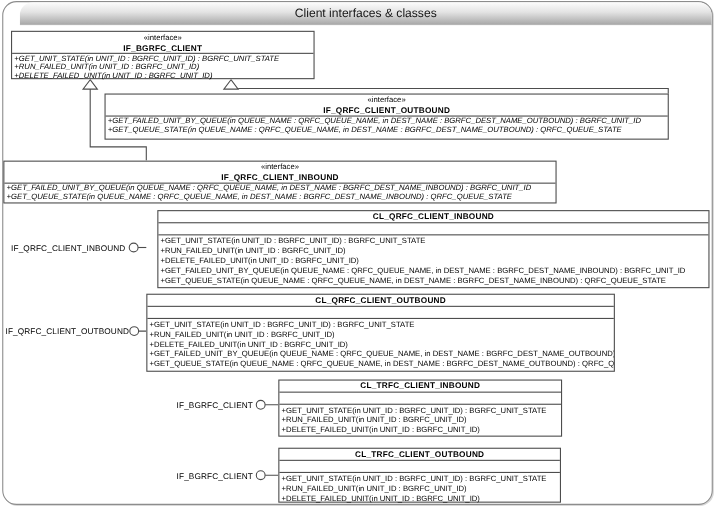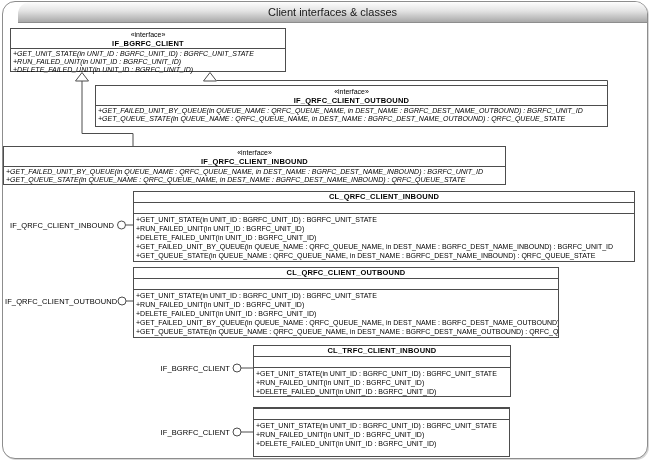--- a/index.html
+++ b/index.html
@@ -22,21 +22,21 @@
   .attrs { height:10px; border-top:1px solid #4d4d4d; }
   .methods { border-top:1px solid #4d4d4d; padding:1px 0 1px 2px; overflow:hidden; }
   .m { font-size:7px; line-height:8px; white-space:nowrap; }
   .iface .m { font-style:italic; }
   .cls .m { line-height:9px; }
   .ltext { position:absolute; font-size:7.5px; white-space:nowrap; text-align:right; z-index:2; letter-spacing:.1px; }
 
   #n-a { left:10px;  top:28px;  width:276px; height:44px; }
   #n-b { left:95px;  top:85px;  width:513px; height:42px; }
   #n-c { left:3px;   top:146px; width:503px; height:39px; }
-  #n-d { left:133px; top:191px; width:502px; height:71px; }
+  #n-d { left:143px; top:191px; width:502px; height:71px; }
   #n-e { left:133px; top:267px; width:426px; height:71px; }
   #n-f { left:253px; top:345px; width:258px; height:52px; }
   #n-g { left:253px; top:407px; width:257px; height:50px; }
 
   #lab-0 { left:8px;   top:221px; width:106px; }
   #lab-1 { left:5px;   top:297px; width:110px; }
   #lab-2 { left:158px; top:364px; width:72px; }
   #lab-3 { left:158px; top:428px; width:72px; }
 </style>
 </head>
@@ -137,20 +137,21 @@
   <div class="cls-title">CL_TRFC_CLIENT_INBOUND</div>
   <div class="attrs"></div>
   <div class="methods">
       <div class="m">+GET_UNIT_STATE(in UNIT_ID : BGRFC_UNIT_ID) : BGRFC_UNIT_STATE</div>
       <div class="m">+RUN_FAILED_UNIT(in UNIT_ID : BGRFC_UNIT_ID)</div>
       <div class="m">+DELETE_FAILED_UNIT(in UNIT_ID : BGRFC_UNIT_ID)</div>
     </div>
 </div>
 
 <div class="node cls" id="n-g">
+  <div class="cls-title">CL_TRFC_CLIENT_OUTBOUND</div>
   <div class="attrs"></div>
   <div class="methods">
       <div class="m">+GET_UNIT_STATE(in UNIT_ID : BGRFC_UNIT_ID) : BGRFC_UNIT_STATE</div>
       <div class="m">+RUN_FAILED_UNIT(in UNIT_ID : BGRFC_UNIT_ID)</div>
       <div class="m">+DELETE_FAILED_UNIT(in UNIT_ID : BGRFC_UNIT_ID)</div>
     </div>
 </div>
 
 <div class="ltext" id="lab-0">IF_QRFC_CLIENT_INBOUND</div>
 <div class="ltext" id="lab-1">IF_QRFC_CLIENT_OUTBOUND</div>

